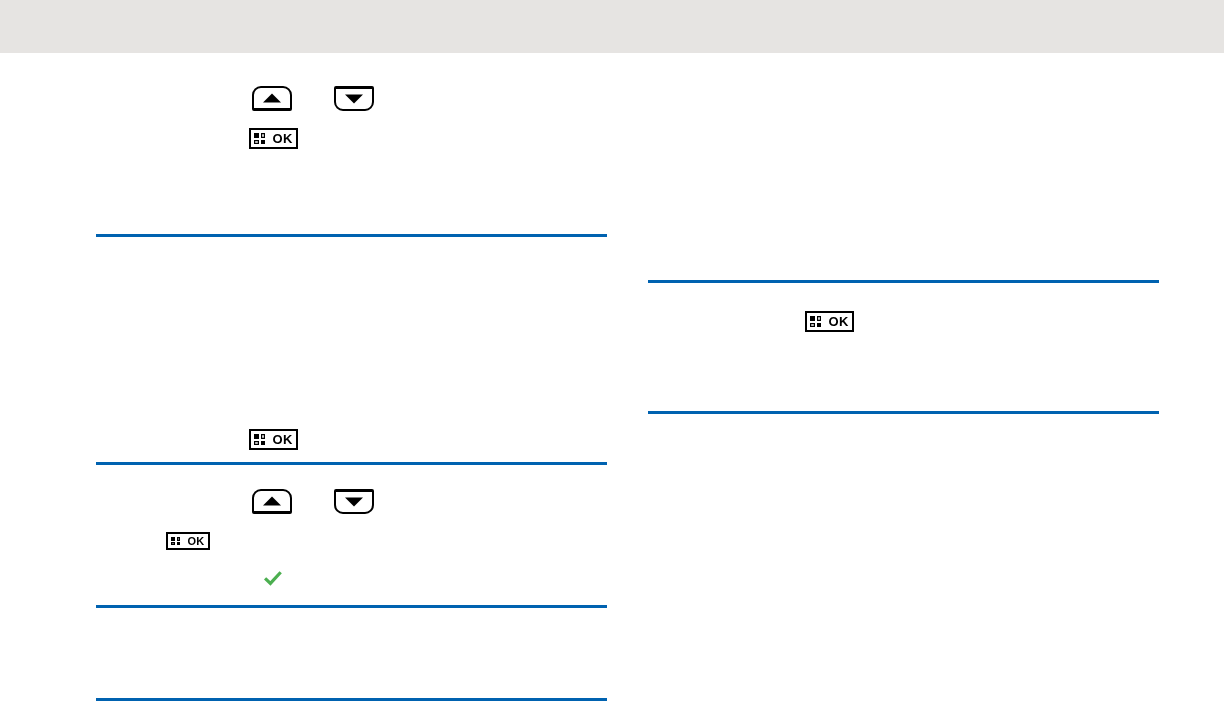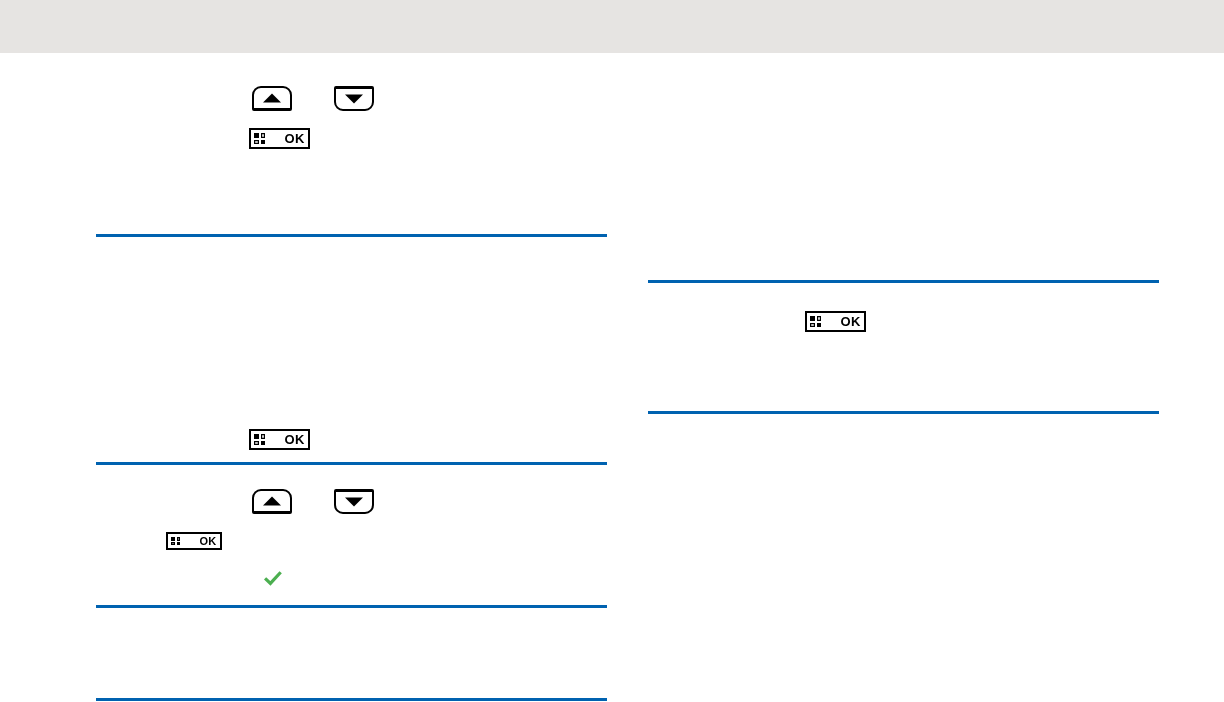--- a/index.html
+++ b/index.html
@@ -101,21 +101,21 @@
   }
 
   
   .key-ok {
     border: 2px solid #000000;
     background: #ffffff;
     box-sizing: border-box;
     display: flex;
     align-items: center;
     justify-content: center;
-    gap: 20px;
+    gap: 8px;
     padding: 0 3px;
     height: 21px;
   }
   .key-ok .grid {
     display: grid;
     grid-template-columns: 5px 4px;
     grid-template-rows: 5px 4px;
     gap: 1.5px;
   }
   .key-ok .grid i {

